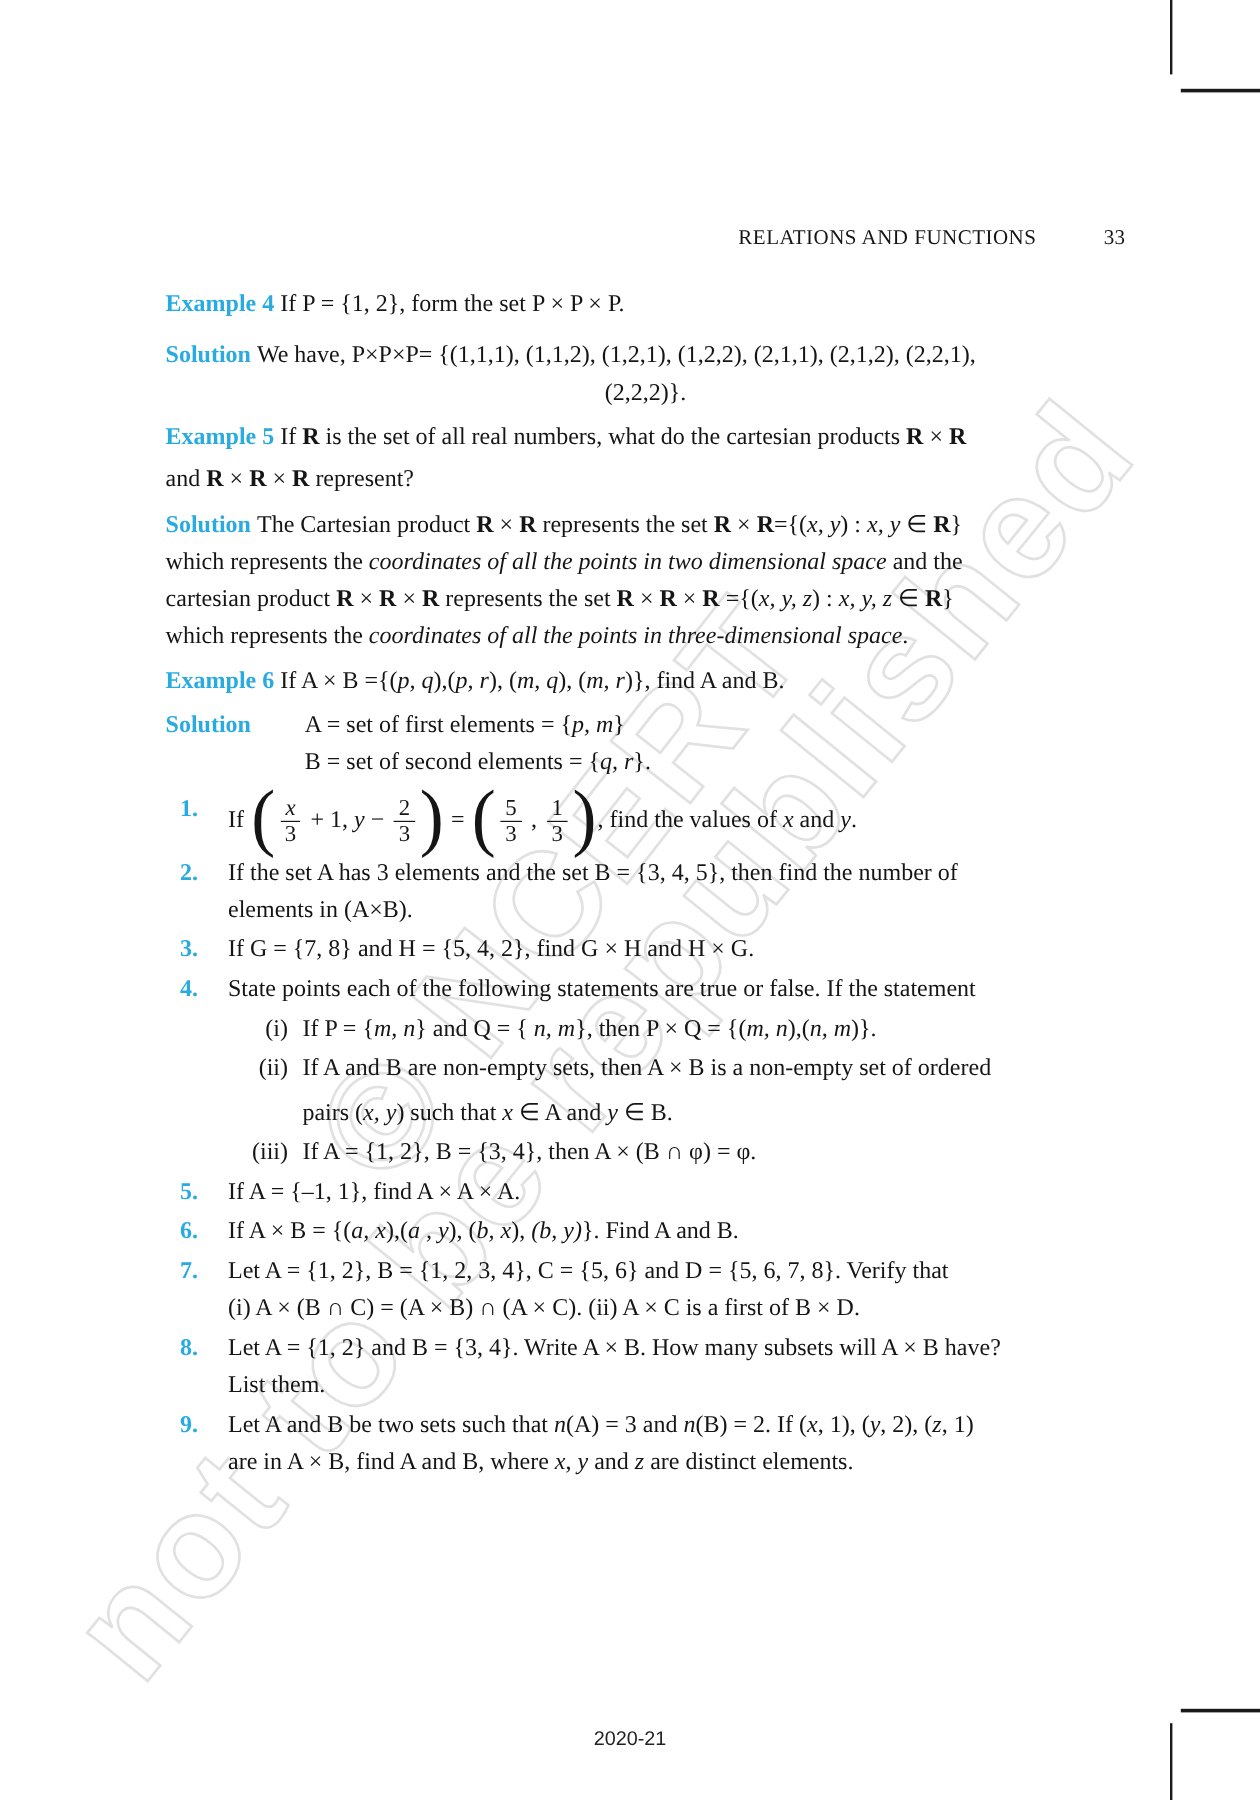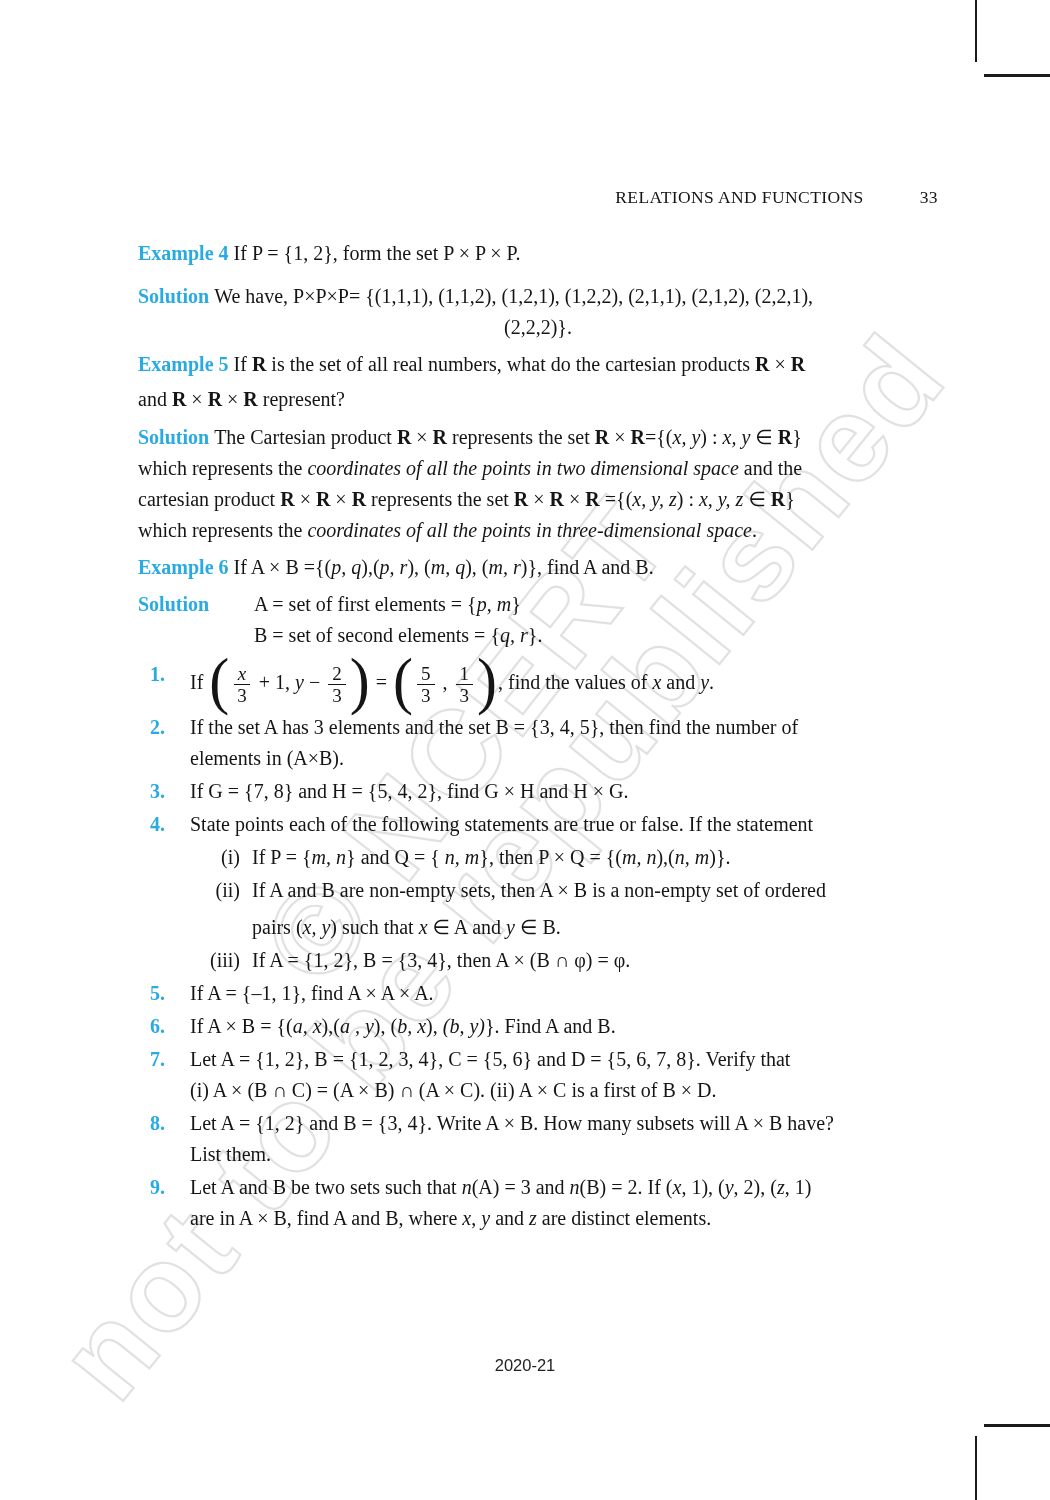--- a/index.html
+++ b/index.html
@@ -59,21 +59,21 @@
   .sub-row{display:flex;margin-top:2px;}
   .sub-marker{flex:none;width:62px;box-sizing:border-box;text-align:right;padding-right:12px;}
   .sub-body{flex:1;min-width:0;}
   .sub-body .line + .line{margin-top:6px;}
   
   .frac{display:inline-flex;flex-direction:column;align-items:center;vertical-align:middle;margin:0 3px;line-height:1.12;font-size:.95em;}
   .frac .fn{padding:0 4px;border-bottom:1.5px solid currentColor;}
   .frac .fd{padding:0 4px;}
   .bigp{display:inline-block;font-size:300%;font-weight:400;line-height:.85;vertical-align:middle;margin:0 1px;position:relative;top:-3px;transform:scaleY(1.05);}
   
-  .footer{position:absolute;left:0;right:0;top:1356px;text-align:center;z-index:1;
+  .footer{position:absolute;left:0;right:0;top:1440px;text-align:center;z-index:1;
     font-family:"Liberation Sans", sans-serif;font-size:16.5px;color:#222;}
 </style>
 </head>
 <body>
 
 <div class="page">
 
   <div class="wm" id="wm1">© NCERT</div>
   <div class="wm" id="wm2">not to be republished</div>
 

